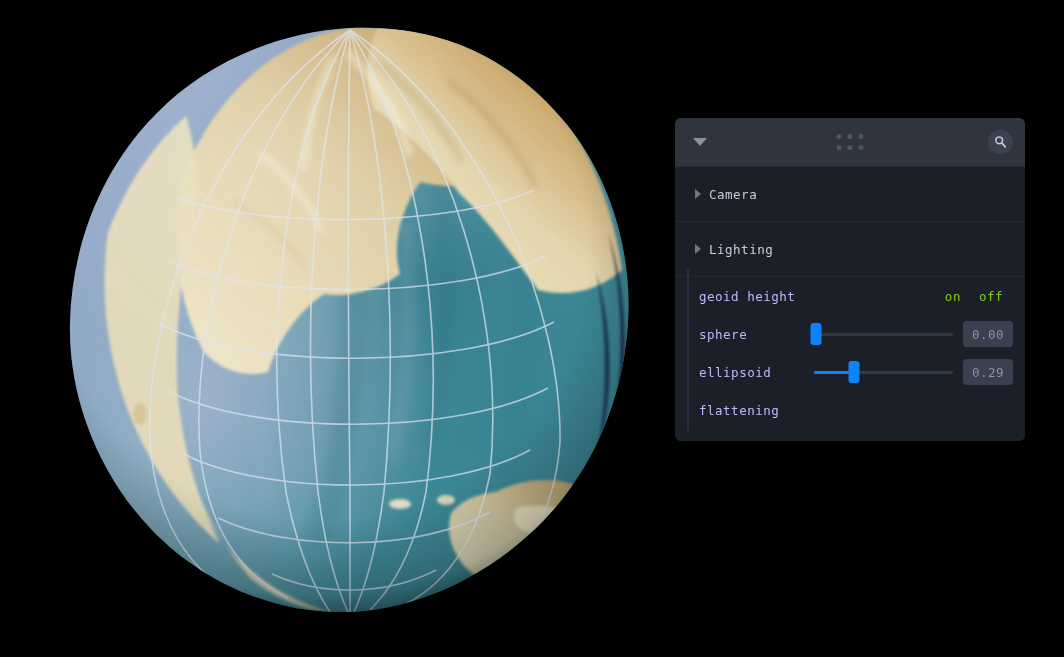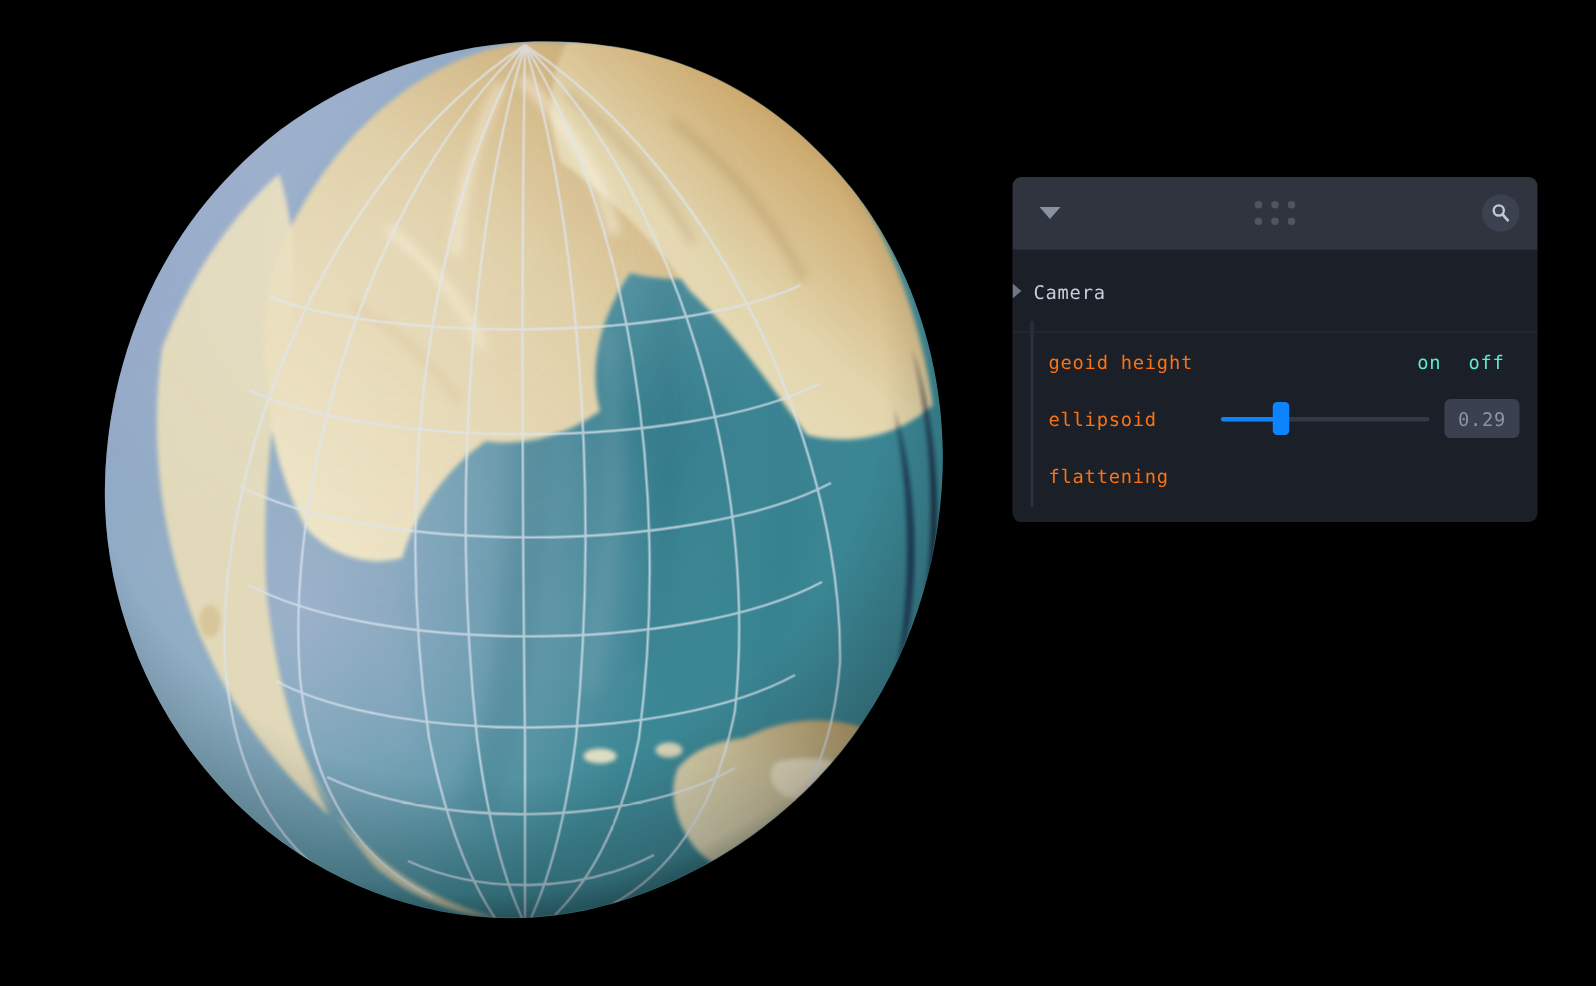--- a/index.html
+++ b/index.html
@@ -79,21 +79,21 @@
     position: relative;
     background: #1b1f27;
     border-top: 1px solid #242932;
   }
   .folder:first-of-type { border-top: none; }
   .folder-head {
     position: relative;
     height: 54px;
     display: flex;
     align-items: center;
-    padding-left: 0;
+    padding-left: 20px;
     cursor: pointer;
     user-select: none;
   }
   .folder-head .tri-right {
     width: 0; height: 0;
     border-top: 5px solid transparent;
     border-bottom: 5px solid transparent;
     border-left: 6px solid #6f7684;
     margin-right: 8px;
     flex: 0 0 auto;
@@ -124,41 +124,41 @@
   }
 
   .row {
     display: flex;
     align-items: center;
     height: 38px;
   }
   .row-label {
     width: 115px;
     flex: 0 0 115px;
-    color: #f97316;
+    color: #c4b5fd;
     font-size: 12.5px;
     letter-spacing: .5px;
     white-space: nowrap;
   }
   .row-ctrl {
     flex: 1 1 auto;
     display: flex;
     align-items: center;
   }
 
   
   .btns {
     flex: 1 1 auto;
     display: flex;
     justify-content: flex-end;
     gap: 14px;
     padding-right: 8px;
   }
   .btn-text {
-    color: #5eead4;
+    color: #84cc16;
     font-size: 12.5px;
     letter-spacing: .5px;
     cursor: pointer;
     background: transparent;
     border: none;
     padding: 2px 2px;
     font-family: inherit;
   }
 
   
@@ -419,34 +419,51 @@
       </span>
     </div>
 
     <div class="folder">
       <div class="folder-head">
         <span class="tri-right"></span>
         <span class="folder-title">Camera</span>
       </div>
     </div>
 
+    <div class="folder">
+      <div class="folder-head">
+        <span class="tri-right"></span>
+        <span class="folder-title">Lighting</span>
+      </div>
+    </div>
 
     <div class="folder">
 
       <div class="folder-body">
 
         <div class="row">
           <div class="row-label">geoid height</div>
           <div class="btns">
             <button class="btn-text">on</button>
             <button class="btn-text">off</button>
           </div>
         </div>
 
 
+        <div class="row">
+          <div class="row-label">sphere</div>
+          <div class="row-ctrl">
+            <div class="slider">
+              <div class="track"></div>
+              <div class="fill" id="fill-0" style="width: 1.5%;"></div>
+              <div class="knob" id="knob-0" style="left: 1.5%;"></div>
+            </div>
+            <div class="valbox">0.00</div>
+          </div>
+        </div>
 
         <div class="row">
           <div class="row-label">ellipsoid</div>
           <div class="row-ctrl">
             <div class="slider">
               <div class="track"></div>
               <div class="fill" id="fill-1" style="width: 29%;"></div>
               <div class="knob" id="knob-1" style="left: 29%;"></div>
             </div>
             <div class="valbox">0.29</div>

